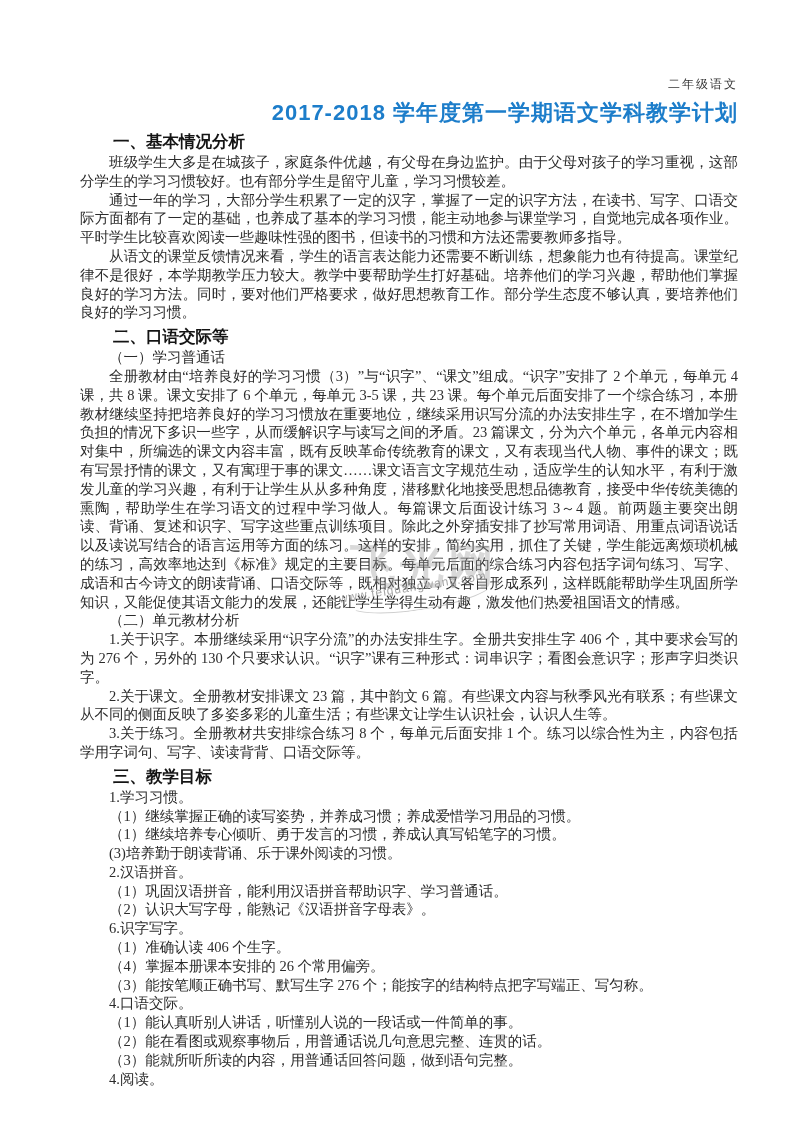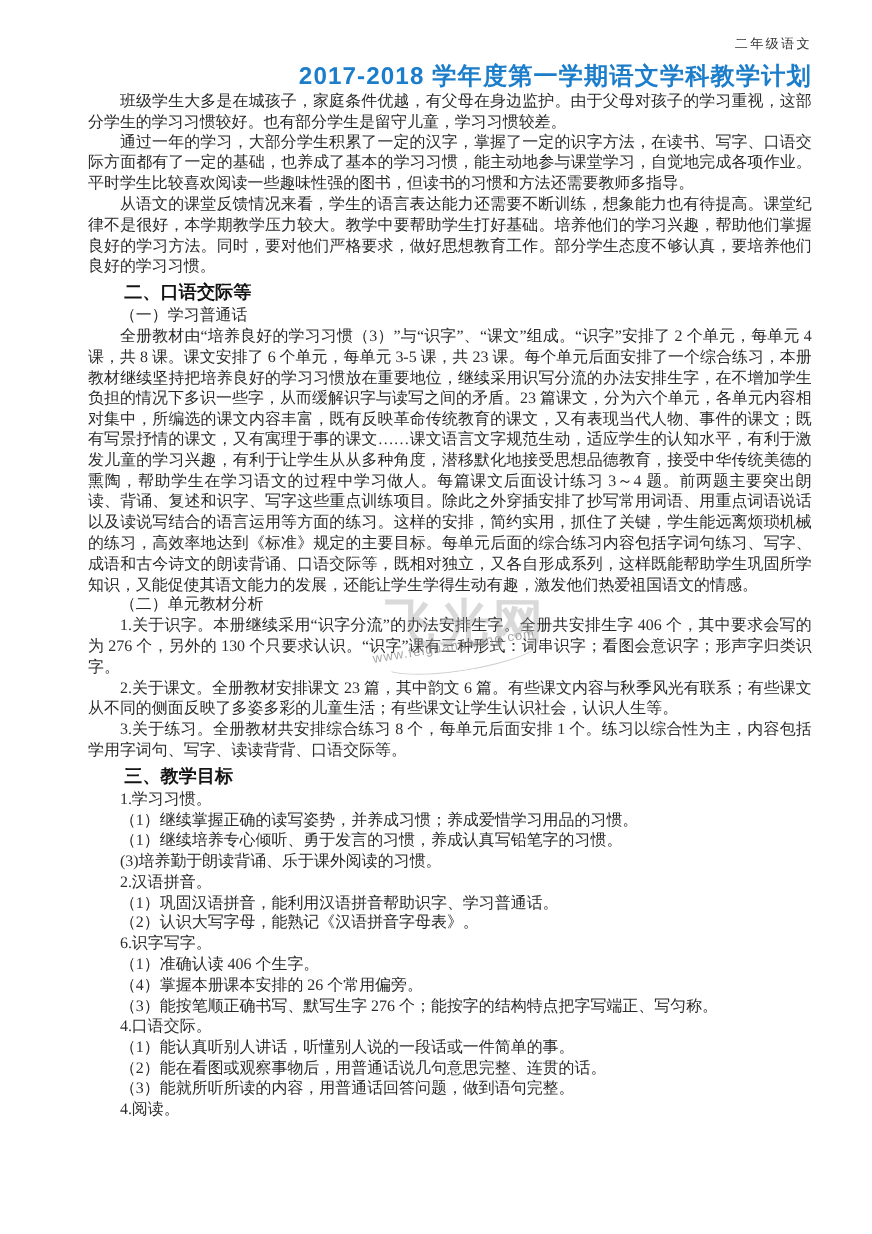--- a/index.html
+++ b/index.html
@@ -6,21 +6,21 @@
     margin: 0;
     padding: 0;
     background: #ffffff;
   }
   .page {
     position: relative;
     width: 793px;
     height: 1122px;
     box-sizing: border-box;
     background: #ffffff;
-    padding: 32px 55px 0 80px;
+    padding: 76px 55px 0 80px;
     overflow: hidden;
     font-family: "Liberation Serif", serif;
     color: #2b2b2b;
   }
   .corner-label {
     text-align: right;
     font-size: 12px;
     letter-spacing: 2px;
     color: #333333;
     line-height: 16px;
@@ -99,20 +99,21 @@
 </style>
 </head>
 <body>
 
 <div class="page">
 
   <div class="corner-label">二年级语文</div>
 
   <div class="doc-title">2017-2018 学年度第一学期语文学科教学计划</div>
 
+  <div class="sec-heading">一、基本情况分析</div>
   <p class="para">班级学生大多是在城孩子，家庭条件优越，有父母在身边监护。由于父母对孩子的学习重视，这部分学生的学习习惯较好。也有部分学生是留守儿童，学习习惯较差。</p>
   <p class="para">通过一年的学习，大部分学生积累了一定的汉字，掌握了一定的识字方法，在读书、写字、口语交际方面都有了一定的基础，也养成了基本的学习习惯，能主动地参与课堂学习，自觉地完成各项作业。平时学生比较喜欢阅读一些趣味性强的图书，但读书的习惯和方法还需要教师多指导。</p>
   <p class="para">从语文的课堂反馈情况来看，学生的语言表达能力还需要不断训练，想象能力也有待提高。课堂纪律不是很好，本学期教学压力较大。教学中要帮助学生打好基础。培养他们的学习兴趣，帮助他们掌握良好的学习方法。同时，要对他们严格要求，做好思想教育工作。部分学生态度不够认真，要培养他们良好的学习习惯。</p>
 
   <div class="sec-heading">二、口语交际等</div>
   <p class="para">（一）学习普通话</p>
   <p class="para">全册教材由“培养良好的学习习惯（3）”与“识字”、“课文”组成。“识字”安排了 2 个单元，每单元 4 课，共 8 课。课文安排了 6 个单元，每单元 3-5 课，共 23 课。每个单元后面安排了一个综合练习，本册教材继续坚持把培养良好的学习习惯放在重要地位，继续采用识写分流的办法安排生字，在不增加学生负担的情况下多识一些字，从而缓解识字与读写之间的矛盾。23 篇课文，分为六个单元，各单元内容相对集中，所编选的课文内容丰富，既有反映革命传统教育的课文，又有表现当代人物、事件的课文；既有写景抒情的课文，又有寓理于事的课文……课文语言文字规范生动，适应学生的认知水平，有利于激发儿童的学习兴趣，有利于让学生从从多种角度，潜移默化地接受思想品德教育，接受中华传统美德的熏陶，帮助学生在学习语文的过程中学习做人。每篇课文后面设计练习 3～4 题。前两题主要突出朗读、背诵、复述和识字、写字这些重点训练项目。除此之外穿插安排了抄写常用词语、用重点词语说话以及读说写结合的语言运用等方面的练习。这样的安排，简约实用，抓住了关键，学生能远离烦琐机械的练习，高效率地达到《标准》规定的主要目标。每单元后面的综合练习内容包括字词句练习、写字、成语和古今诗文的朗读背诵、口语交际等，既相对独立，又各自形成系列，这样既能帮助学生巩固所学知识，又能促使其语文能力的发展，还能让学生学得生动有趣，激发他们热爱祖国语文的情感。</p>
   <p class="para">（二）单元教材分析</p>
   <p class="para">1.关于识字。本册继续采用“识字分流”的办法安排生字。全册共安排生字 406 个，其中要求会写的为 276 个，另外的 130 个只要求认识。“识字”课有三种形式：词串识字；看图会意识字；形声字归类识字。</p>
   <p class="para">2.关于课文。全册教材安排课文 23 篇，其中韵文 6 篇。有些课文内容与秋季风光有联系；有些课文从不同的侧面反映了多姿多彩的儿童生活；有些课文让学生认识社会，认识人生等。</p>

